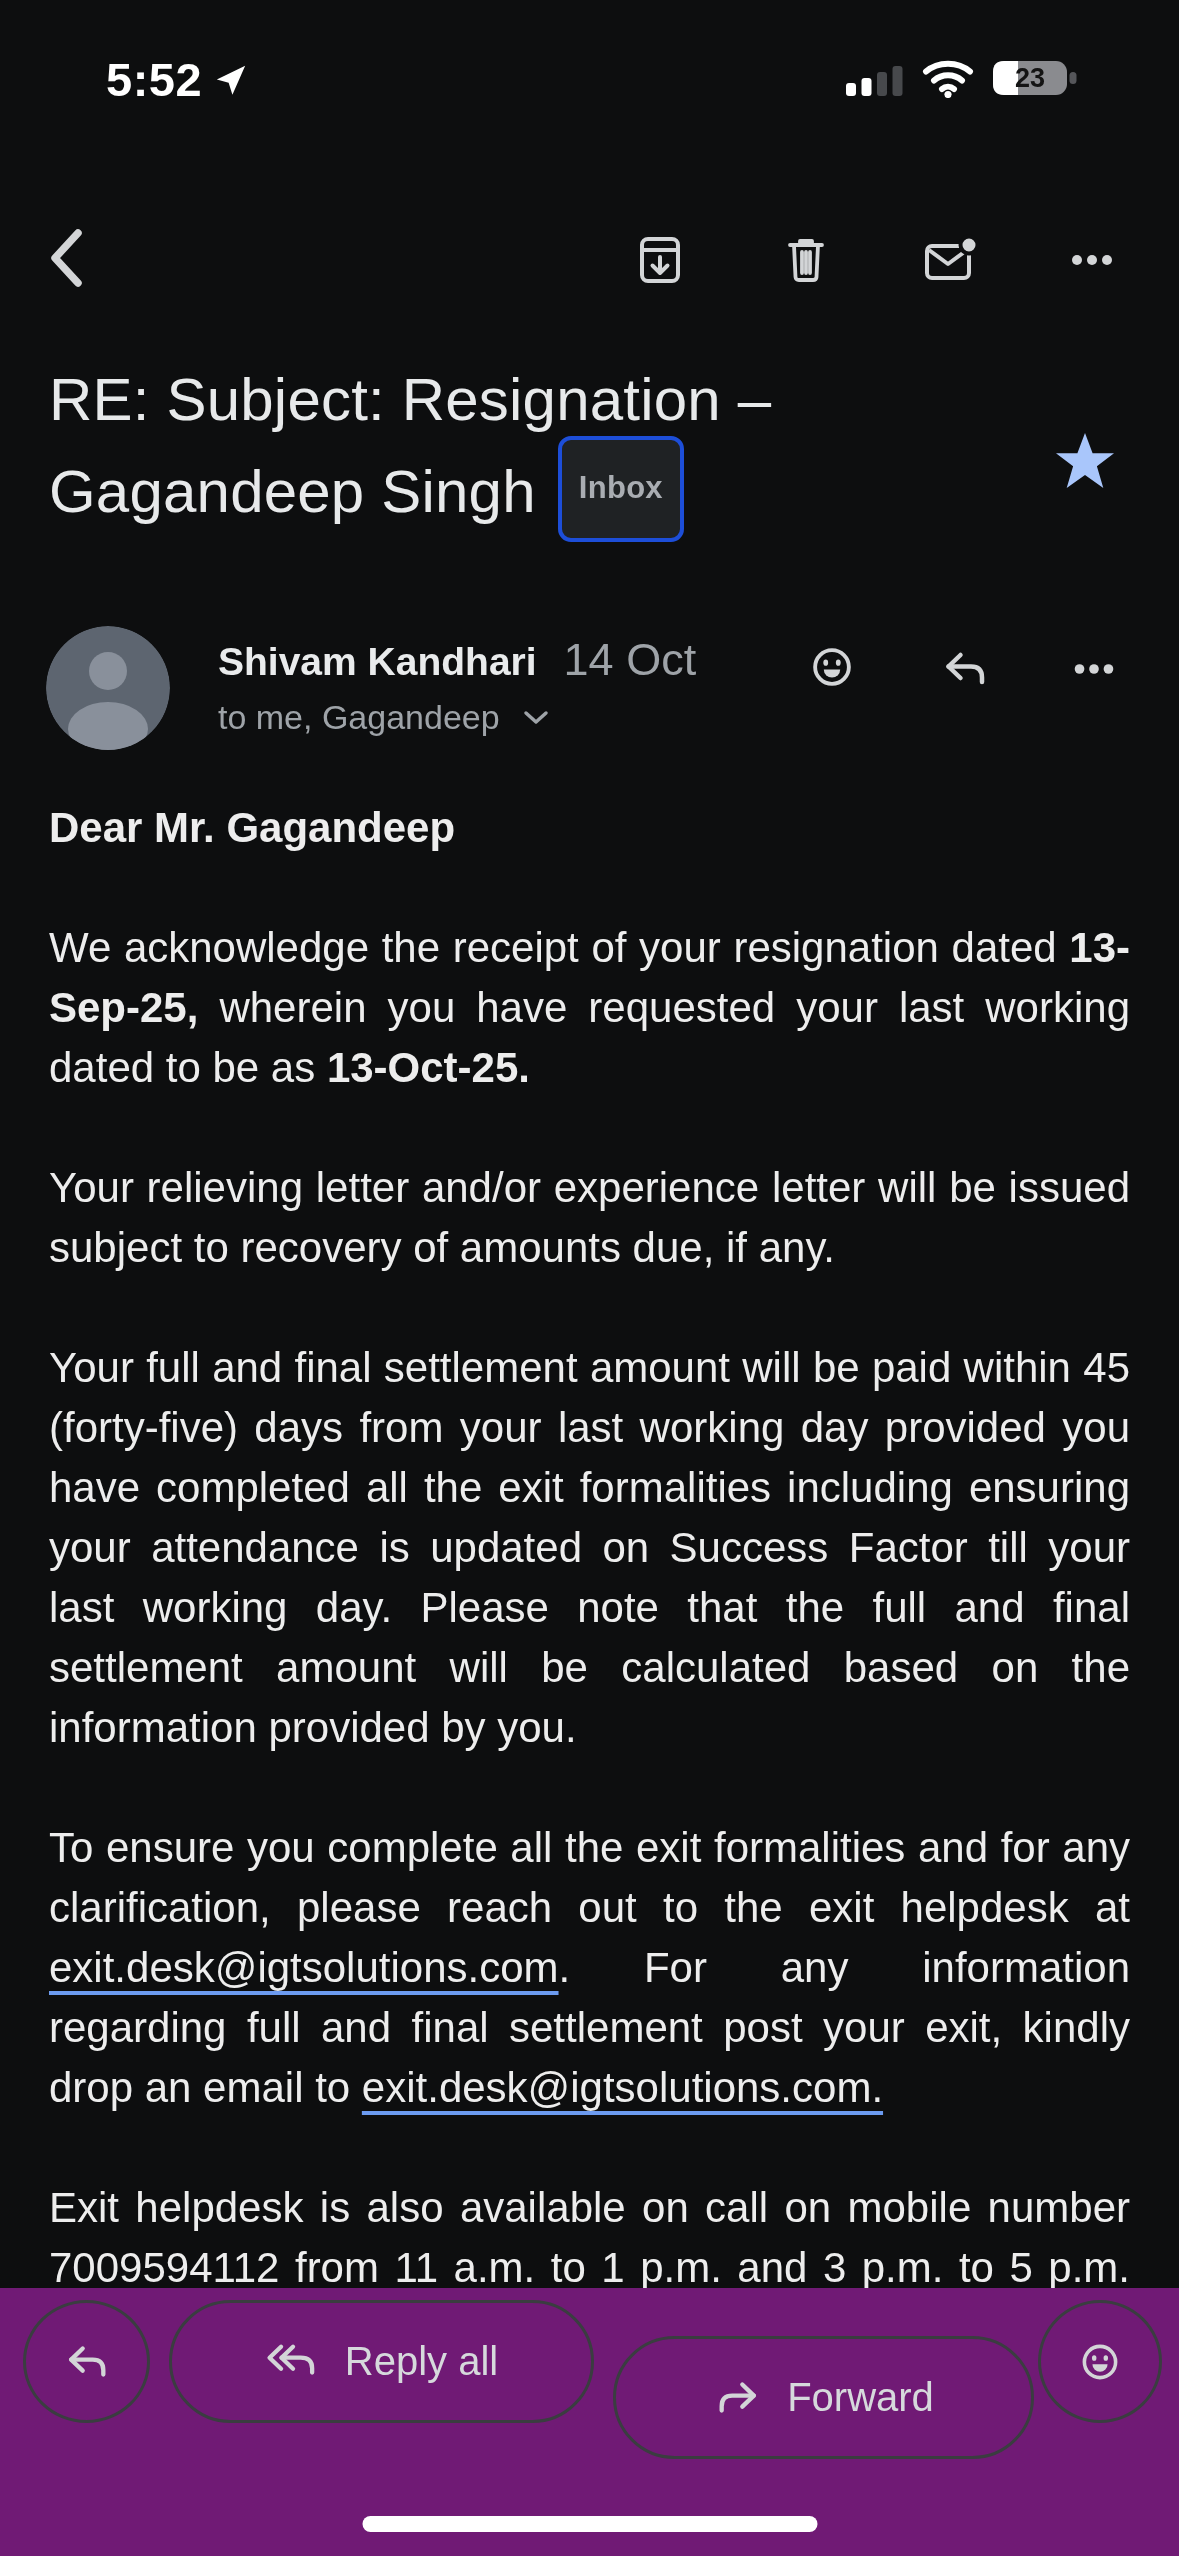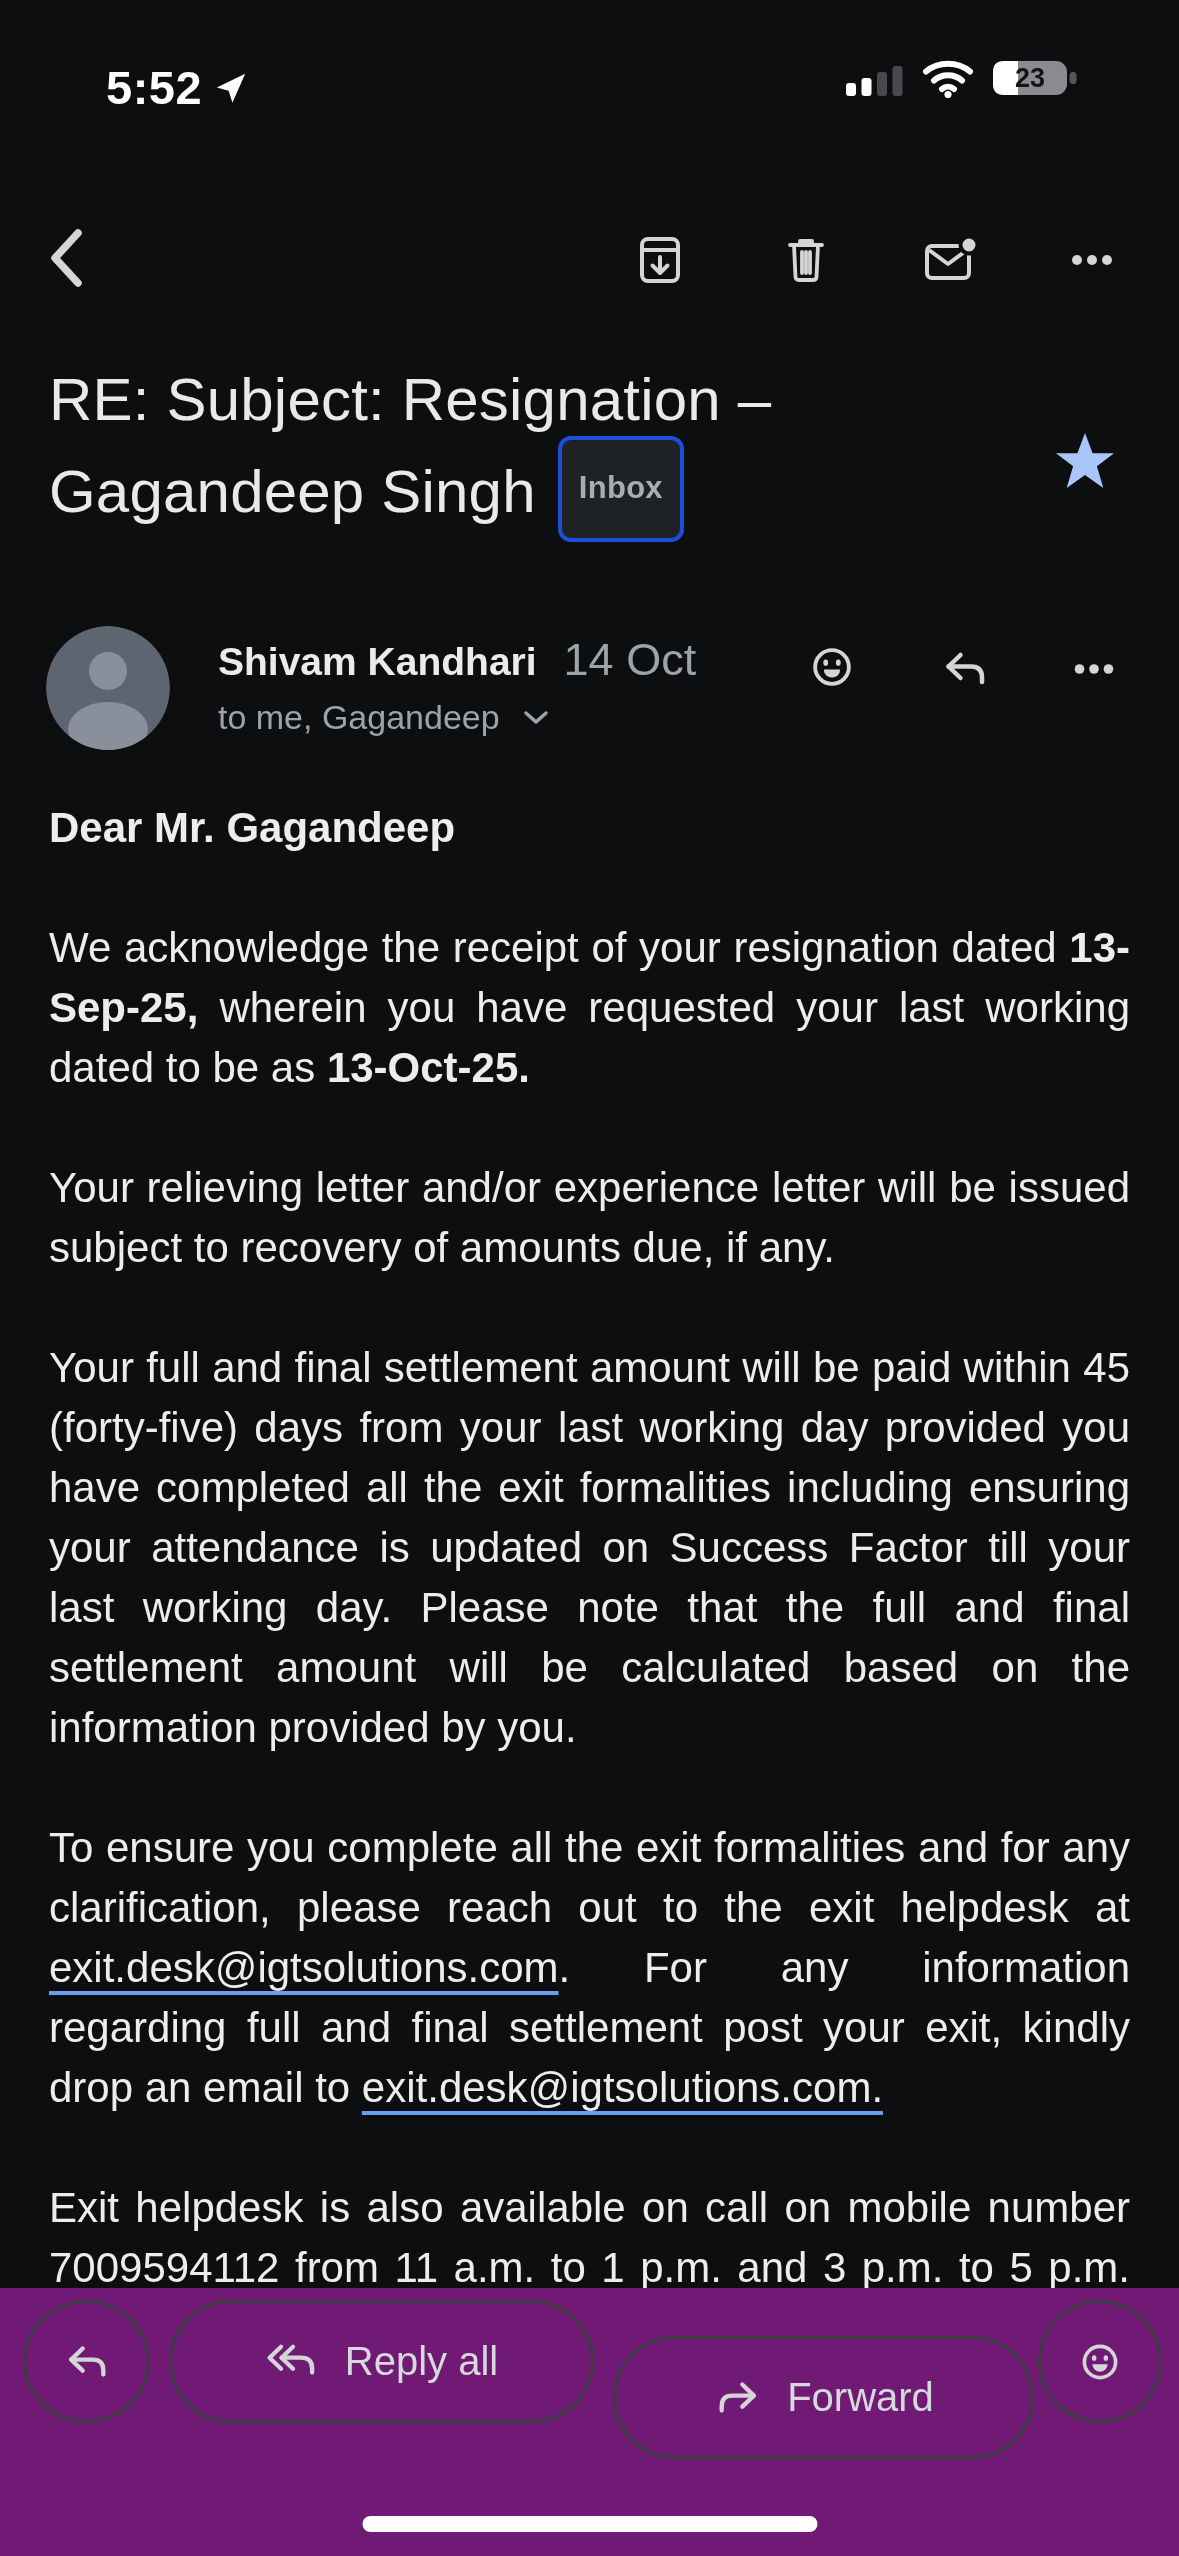--- a/index.html
+++ b/index.html
@@ -2,21 +2,21 @@
 <html><head>
 <meta charset="utf-8">
 <style>
   html,body{margin:0;padding:0;background:#000;}
   .screen{
     position:relative;width:1179px;height:2556px;background:#0d0e0f;overflow:hidden;
     font-family:"Liberation Sans",sans-serif;color:#ededed;
   }
   
   .status-bar{position:absolute;top:50px;left:0;width:100%;height:64px;}
-  .time-wrap{position:absolute;left:106px;top:2px;display:flex;align-items:center;gap:12px;margin-top:8px;}
+  .time-wrap{position:absolute;left:106px;top:2px;display:flex;align-items:center;gap:12px;}
   .time{font-size:47px;font-weight:700;color:#fff;letter-spacing:0.5px;}
   .status-right{position:absolute;right:99px;top:8px;display:flex;align-items:center;gap:17px;}
   
   .toolbar{position:absolute;top:222px;left:0;width:100%;height:76px;}
   .icon-btn{position:absolute;background:none;border:none;padding:0;cursor:pointer;line-height:0;}
   
   .subject{position:absolute;top:356px;left:49px;width:1000px;font-size:60px;line-height:87px;
     font-weight:400;color:#e7e9ea;letter-spacing:0.2px;}
   .badge{display:inline-block;margin-left:22px;padding:4px 17px 7px;border:4px solid #1d4ed8;
     border-radius:13px;font-size:31px;font-weight:700;color:#a9adb2;background:#1f2224;

